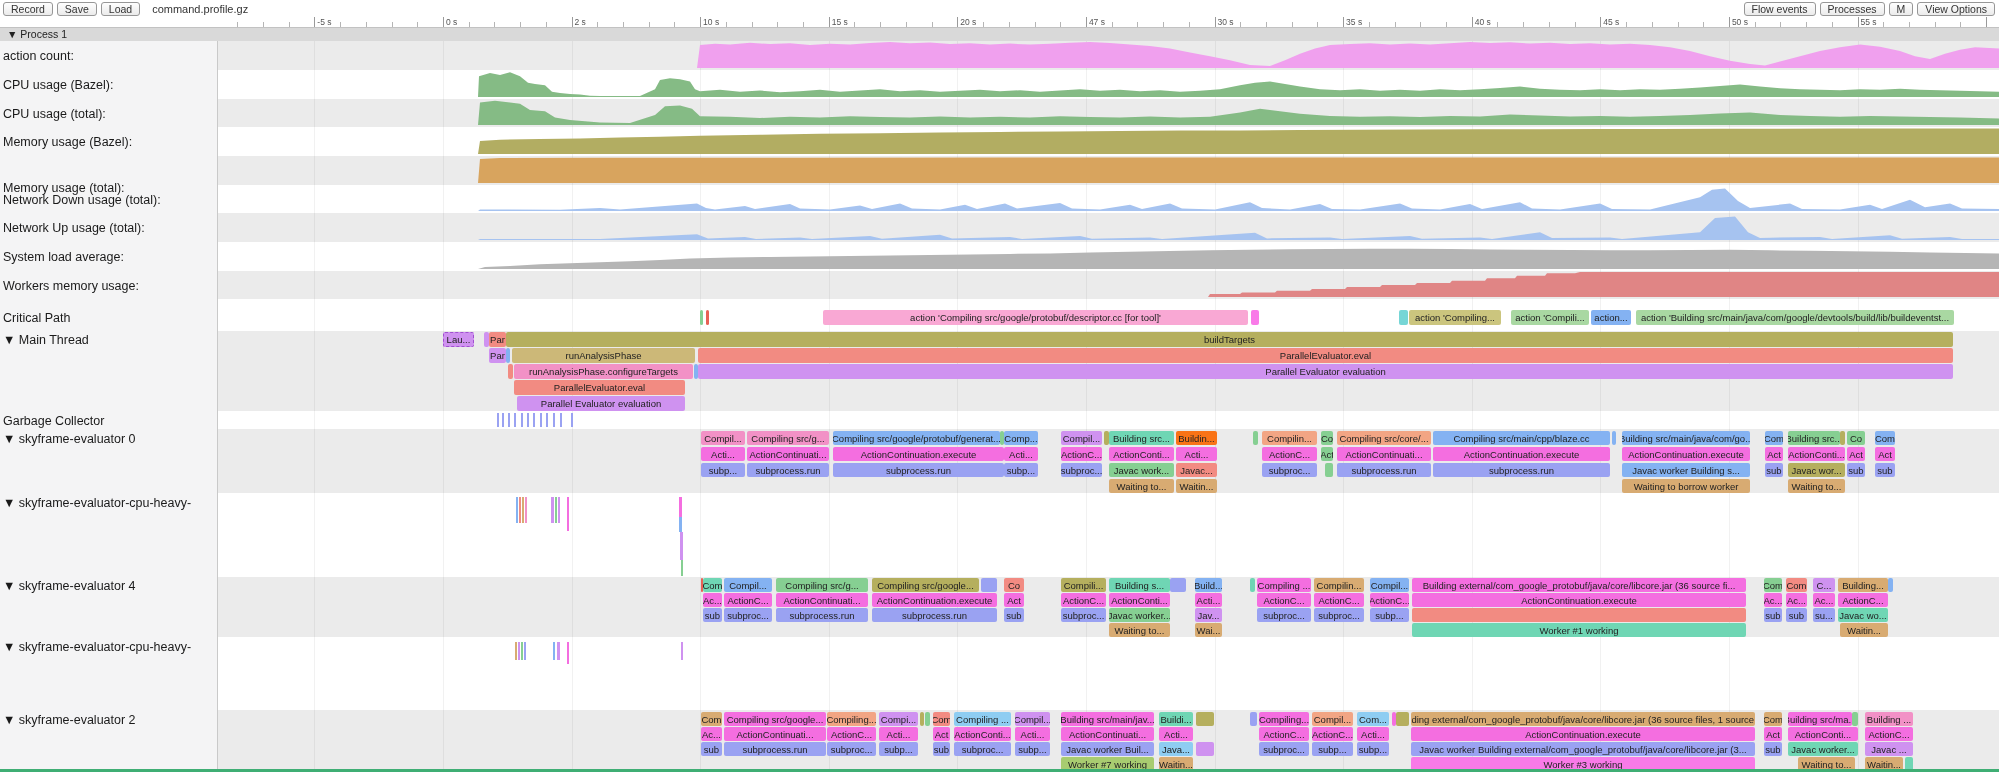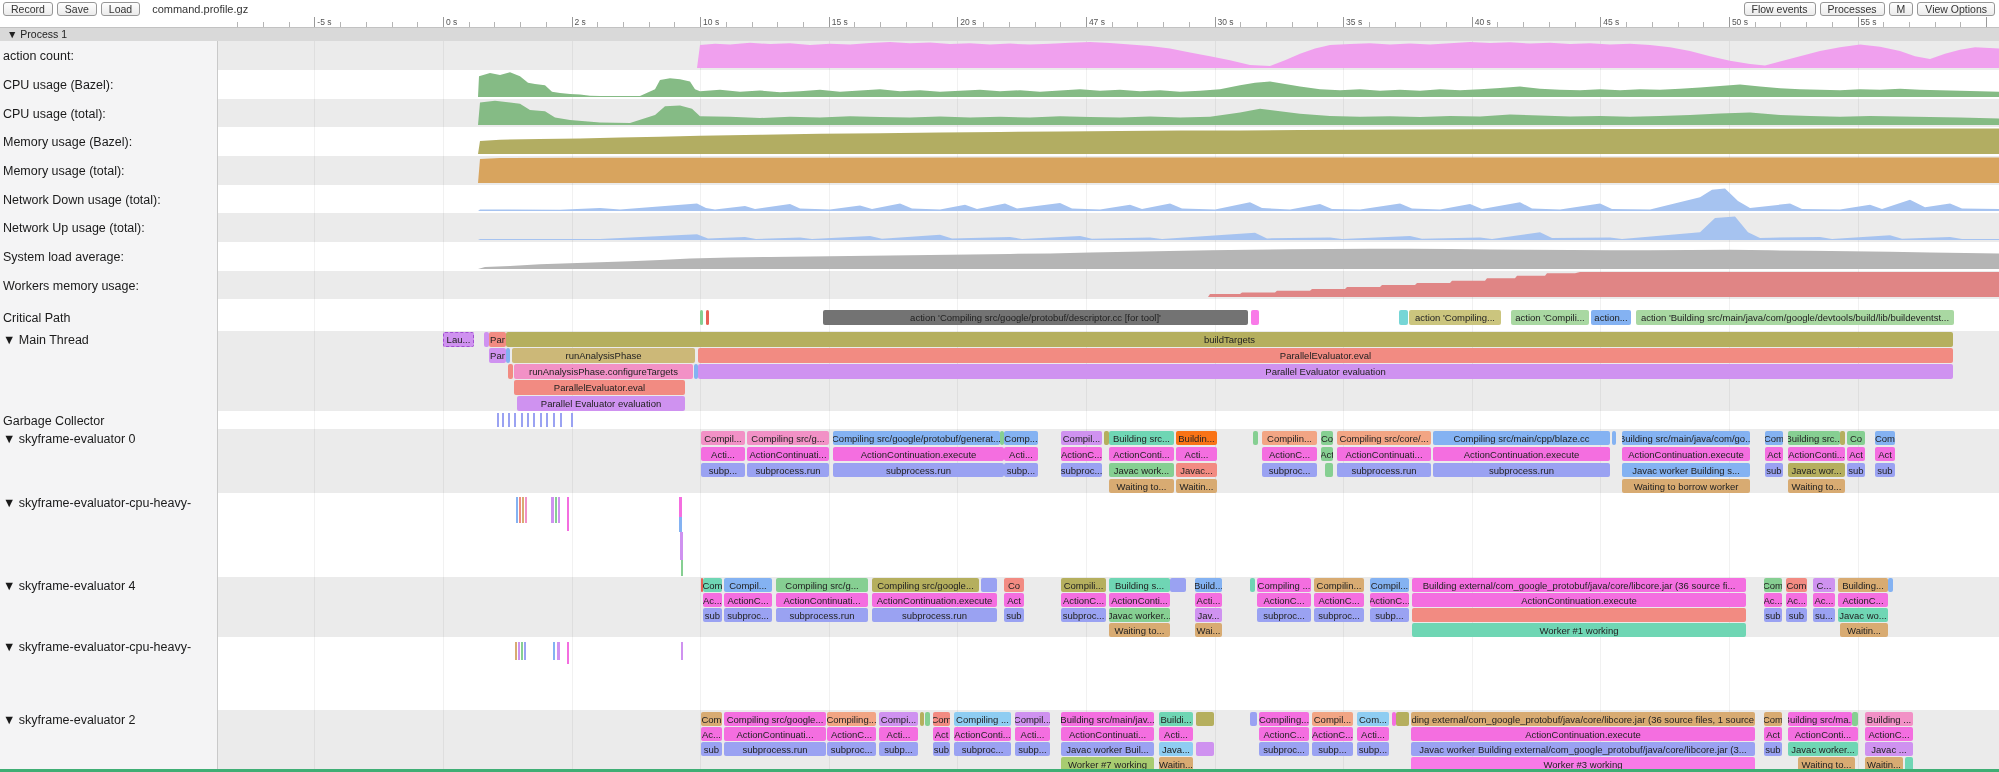--- a/index.html
+++ b/index.html
@@ -180,21 +180,21 @@
         <polygon points="478,27 478,27.0 480,26.0 600,26.0 697,21.3 708,25.4 745,23.9 756,26.0 800,24.4 812,26.0 870,23.1 882,25.7 940,21.8 952,25.4 1010,23.9 1022,26.0 1080,23.1 1092,25.7 1150,24.4 1162,26.0 1255,19.7 1267,25.4 1330,24.4 1342,26.0 1410,23.1 1422,25.7 1480,24.4 1492,26.0 1540,19.2 1552,24.9 1610,24.4 1622,26.0 1700,19.2 1715,4.9 1735,3.6 1748,19.2 1760,24.9 1820,23.9 1832,26.0 1890,22.3 1902,25.7 1950,23.9 1962,26.0 1999,26.0 1999,27" fill="#a6c3f0"></polygon>
       </svg>
       <svg class="chart" width="1999" height="29" style="top: 201px;">
         <polygon points="478,27 478,27.0 485,24.9 510,23.9 540,22.3 570,21.3 600,20.2 630,19.2 660,17.9 690,16.6 730,15.6 770,15.0 810,14.5 850,14.0 890,13.5 930,13.0 970,12.4 1010,11.9 1050,11.4 1090,10.6 1130,9.8 1170,9.1 1210,8.3 1250,7.8 1290,7.2 1330,7.0 1370,6.7 1410,6.7 1450,7.0 1490,7.5 1530,7.8 1570,8.0 1610,8.3 1650,8.3 1690,8.0 1730,7.8 1770,8.3 1810,8.8 1850,9.3 1890,9.8 1930,10.4 1965,10.9 1999,11.4 1999,27" fill="#b5b5b5"></polygon>
       </svg>
       <svg class="chart" width="1999" height="28" style="top: 230px;">
         <polygon points="1208,26 1208,26.0 1210,23.0 1240,23.0 1242,21.5 1275,21.5 1277,19.8 1310,19.8 1312,18.0 1345,18.0 1347,16.0 1380,16.0 1382,14.0 1415,14.0 1417,12.0 1450,12.0 1452,9.8 1485,9.8 1487,7.3 1515,7.3 1517,4.8 1545,4.8 1547,2.3 1575,2.3 1580,1.0 1999,1.0 1999,26" fill="#e08585"></polygon>
       </svg>
       <div class="bar" style="left: 700px; top: 269px; width: 3px; height: 15px; background: rgb(134, 207, 146);"></div>
       <div class="bar" style="left: 706px; top: 269px; width: 3px; height: 15px; background: rgb(232, 96, 85);"></div>
-      <div class="bar" style="left: 823px; top: 269px; width: 425px; height: 15px; background: #737373;">action 'Compiling src/google/protobuf/descriptor.cc [for tool]'</div>
+      <div class="bar" style="left: 823px; top: 269px; width: 425px; height: 15px; background: #f9a8d4;">action 'Compiling src/google/protobuf/descriptor.cc [for tool]'</div>
       <div class="bar" style="left: 1251px; top: 269px; width: 8px; height: 15px; background: rgb(249, 122, 232);"></div>
       <div class="bar" style="left: 1399px; top: 269px; width: 9px; height: 15px; background: rgb(118, 214, 214);"></div>
       <div class="bar" style="left: 1409px; top: 269px; width: 92px; height: 15px; background: rgb(203, 197, 126);">action 'Compiling...</div>
       <div class="bar" style="left: 1511px; top: 269px; width: 78px; height: 15px; background: rgb(169, 216, 162);">action 'Compili...</div>
       <div class="bar" style="left: 1591px; top: 269px; width: 40px; height: 15px; background: rgb(132, 178, 242);">action...</div>
       <div class="bar" style="left: 1636px; top: 269px; width: 318px; height: 15px; background: rgb(169, 216, 162);">action 'Building src/main/java/com/google/devtools/build/lib/buildeventst...</div>
       <div class="bar" style="left: 443px; top: 291px; width: 31px; height: 15px; background: rgb(207, 146, 240); border: 1px dashed rgb(160, 80, 208);">Lau...</div>
       <div class="bar" style="left: 484px; top: 291px; width: 5px; height: 15px; background: rgb(207, 146, 240);"></div>
       <div class="bar" style="left: 489px; top: 291px; width: 17px; height: 15px; background: rgb(242, 139, 130);">Par</div>
       <div class="bar" style="left: 506px; top: 291px; width: 1447px; height: 15px; background: rgb(181, 175, 94);">buildTargets</div>
@@ -414,21 +414,21 @@
       <div class="tickmark" style="left: 524px; top: 601px; width: 2px; height: 18px; background: rgb(154, 162, 242);"></div>
       <div class="tickmark" style="left: 553px; top: 601px; width: 2px; height: 18px; background: rgb(132, 178, 242);"></div>
       <div class="tickmark" style="left: 557px; top: 601px; width: 3px; height: 18px; background: rgb(207, 146, 240);"></div>
       <div class="tickmark" style="left: 567px; top: 601px; width: 2px; height: 22px; background: rgb(244, 110, 224);"></div>
       <div class="tickmark" style="left: 681px; top: 601px; width: 2px; height: 18px; background: rgb(207, 146, 240);"></div>
       <div id="label-col">
         <div class="track-label" style="top: 8px;">action count:</div>
         <div class="track-label" style="top: 37px;">CPU usage (Bazel):</div>
         <div class="track-label" style="top: 66px;">CPU usage (total):</div>
         <div class="track-label" style="top: 94px;">Memory usage (Bazel):</div>
-        <div class="track-label" style="top: 123px;">Memory usage (total):</div>
+        <div class="track-label" style="top: 140px;">Memory usage (total):</div>
         <div class="track-label" style="top: 152px;">Network Down usage (total):</div>
         <div class="track-label" style="top: 180px;">Network Up usage (total):</div>
         <div class="track-label" style="top: 209px;">System load average:</div>
         <div class="track-label" style="top: 238px;">Workers memory usage:</div>
         <div class="track-label" style="top: 270px;">Critical Path</div>
         <div class="track-label" style="top: 292px;">▼ Main Thread</div>
         <div class="track-label" style="top: 373px;">Garbage Collector</div>
         <div class="track-label" style="top: 391px;">▼ skyframe-evaluator 0</div>
         <div class="track-label" style="top: 455px;">▼ skyframe-evaluator-cpu-heavy-</div>
         <div class="track-label" style="top: 538px;">▼ skyframe-evaluator 4</div>

